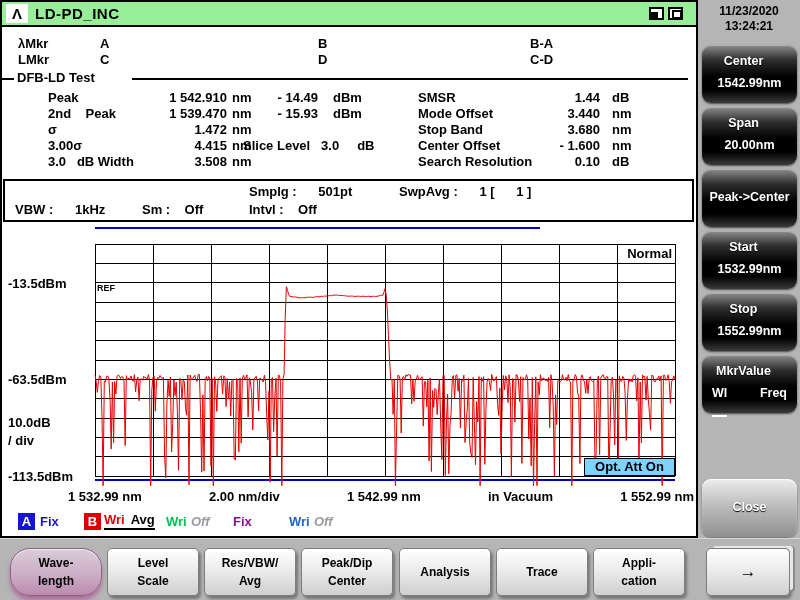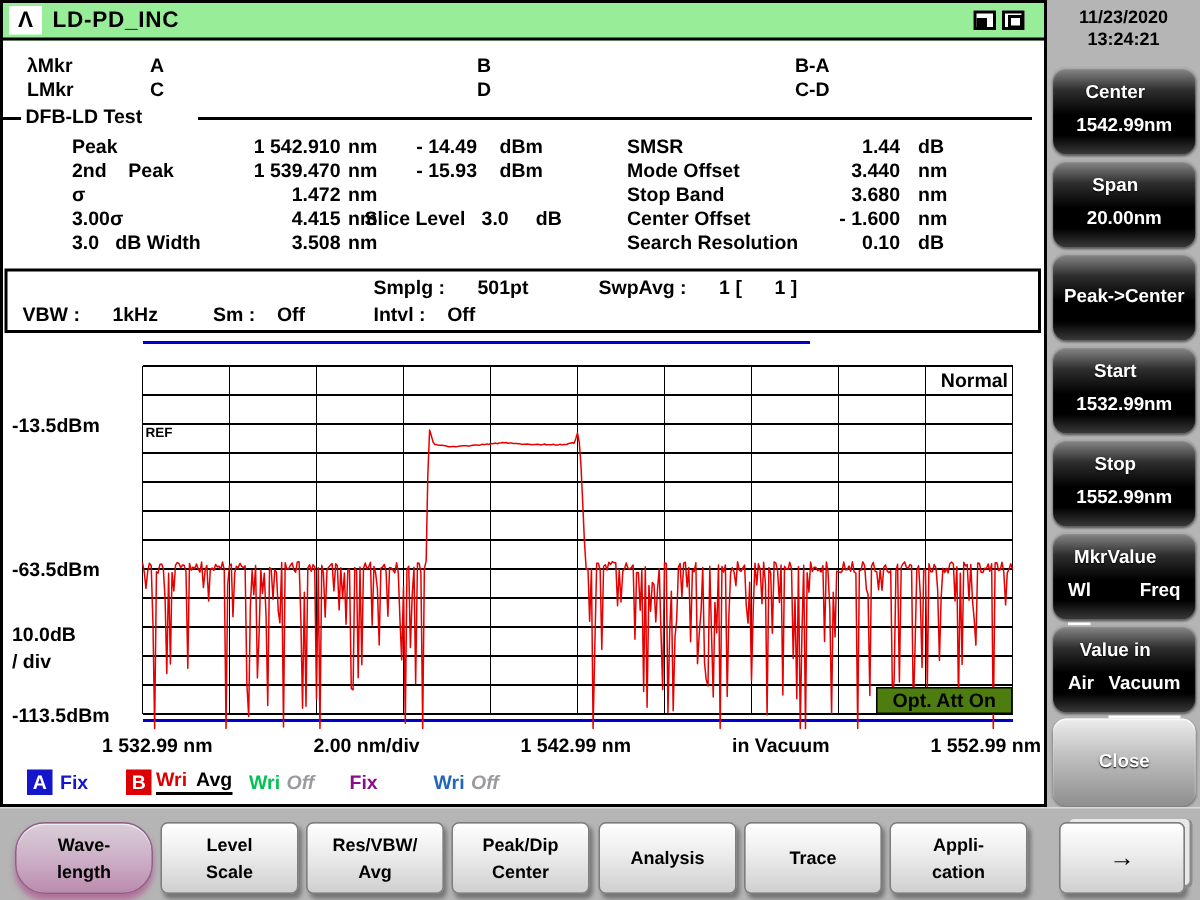--- a/index.html
+++ b/index.html
@@ -42,21 +42,21 @@
   
   #setbox{left:3px;top:179px;width:691px;height:43px;border:2px solid #000;box-sizing:border-box;}
   #setbox span{position:absolute;white-space:pre;font-size:13px;}
   .s11{left:10px;top:3px;} .s12{left:244px;top:3px;} .s13{left:394px;top:3px;}
   .s21{left:10px;top:21px;} .s22{left:137px;top:21px;} .s23{left:244px;top:21px;}
   
   .ylab{left:8px;font-size:13px;}
   #xlabs{left:68px;top:489px;width:626px;display:flex;justify-content:space-between;font-size:13px;}
   #xlabs span{white-space:pre;}
   #normal-lab{left:563px;top:246px;width:109px;text-align:right;font-size:13px;}
-  #optatt{left:584px;top:457.5px;width:91px;height:18px;background:#4d7c0f;border:1px solid #000;box-sizing:border-box;
+  #optatt{left:584px;top:457.5px;width:91px;height:18px;background:#7dd3fc;border:1px solid #000;box-sizing:border-box;
           text-align:center;font-size:13px;line-height:16px;}
   #reflab{left:97px;top:284px;font-size:9px;background:#fff;line-height:9px;}
   
   #tracestatus{left:0;top:512px;width:698px;height:22px;font-size:13px;}
   #tracestatus span{position:absolute;}
   .tbox{width:17px;height:17px;color:#fff;text-align:center;line-height:17px;top:1px;}
   #tsA{left:18px;background:#1515cc;}
   #tsAst{left:40px;top:2px;color:#1515cc;}
   #tsB{left:84px;background:#dd0000;}
   #tsBwrap{left:104px;top:0px;border-bottom:2px solid #000;padding-bottom:1px;}
@@ -241,27 +241,20 @@
       <div class="l1">Stop</div>
       <div class="l2">1552.99nm</div>
     </div>
     <div class="abs skey" style="top:355px">
       <div class="l1">MkrValue</div>
       <div class="opts">
         <span class="sel">Wl</span>
         <span>Freq</span>
       </div>
     </div>
-    <div class="abs skey" style="top:417px">
-      <div class="l1">Value in</div>
-      <div class="opts">
-        <span>Air</span>
-        <span class="sel">Vacuum</span>
-      </div>
-    </div>
     <div id="skey-close" class="abs skey" style="top:479px">
       <div class="single">Close</div>
     </div>
   </div>
 
   <div id="bottombar" class="abs">
     <div class="abs btab selected" style="left:10px">
       <div class="l1">Wave-</div>
       <div class="l2">length</div>
     </div>

